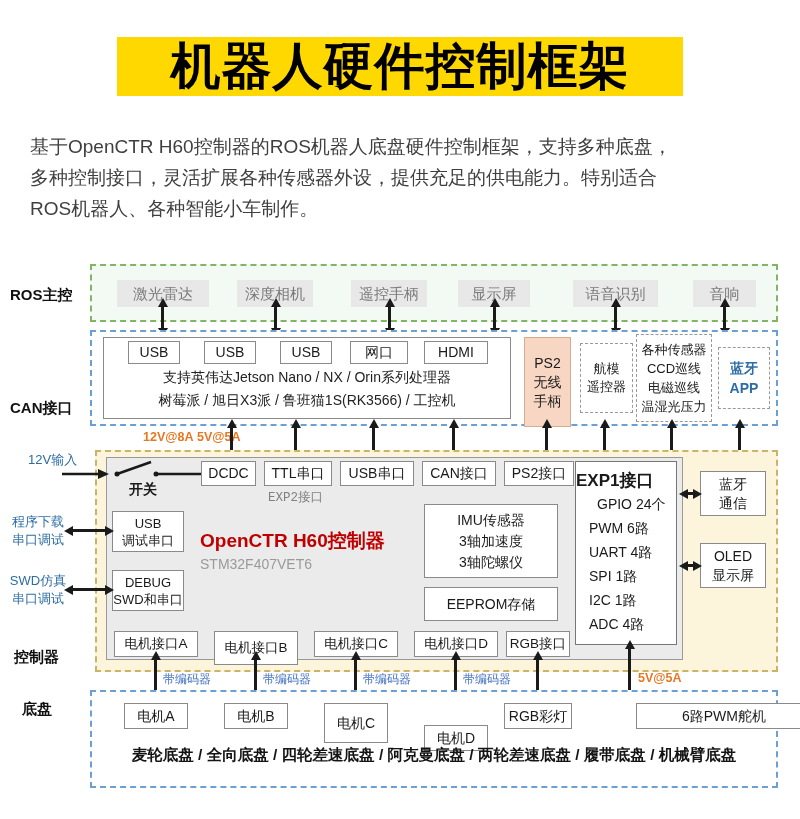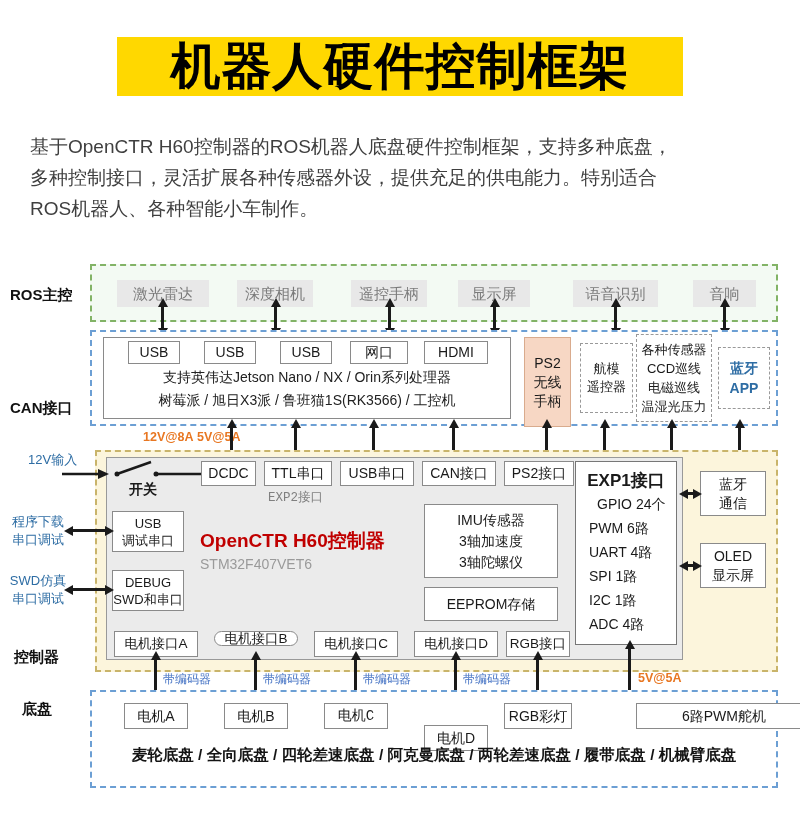--- a/index.html
+++ b/index.html
@@ -133,31 +133,31 @@
 
   <div class="abs" style="left:200px;top:528px;font-size:19px;font-weight:bold;color:#C00000;white-space:nowrap;">OpenCTR H60控制器</div>
   <div class="abs" style="left:200px;top:556px;font-size:14px;color:#9a9a9a;">STM32F407VET6</div>
 
   <div class="box" style="left:424px;top:504px;width:134px;height:74px;line-height:21px;">IMU传感器
 3轴加速度
 3轴陀螺仪</div>
   <div class="box" style="left:424px;top:587px;width:134px;height:34px;">EEPROM存储</div>
 
   <div class="abs" style="left:575px;top:461px;width:102px;height:184px;background:#fff;border:1px solid #777;">
-    <div style="padding-top:7px;text-align:center;font-size:17px;font-weight:bold;">EXP1接口</div>
+    <div style="padding-top:7px;font-size:17px;font-weight:bold;">EXP1接口</div>
     <div style="padding-left:21px;font-size:14px;line-height:24px;">GPIO 24个</div>
     <div style="padding-left:13px;font-size:14px;line-height:24px;">PWM 6路</div>
     <div style="padding-left:13px;font-size:14px;line-height:24px;">UART 4路</div>
     <div style="padding-left:13px;font-size:14px;line-height:24px;">SPI 1路</div>
     <div style="padding-left:13px;font-size:14px;line-height:24px;">I2C 1路</div>
     <div style="padding-left:13px;font-size:14px;line-height:24px;">ADC 4路</div>
   </div>
 
   <div class="box" style="left:114px;top:631px;width:84px;height:26px;font-size:13.5px;">电机接口A</div>
-  <div class="box" style="left:214px;top:631px;width:84px;height:15px;font-size:13.5px;border-radius:12px;">电机接口B</div>
+  <div class="box" style="left:214px;top:631px;width:84px;height:34px;font-size:13.5px;">电机接口B</div>
   <div class="box" style="left:314px;top:631px;width:84px;height:26px;font-size:13.5px;">电机接口C</div>
   <div class="box" style="left:414px;top:631px;width:84px;height:26px;font-size:13.5px;">电机接口D</div>
   <div class="box" style="left:506px;top:631px;width:64px;height:26px;font-size:13.5px;">RGB接口</div>
 
   <div class="box" style="left:700px;top:471px;width:66px;height:45px;line-height:19px;">蓝牙
 通信</div>
   <div class="box" style="left:700px;top:543px;width:66px;height:45px;line-height:19px;">OLED
 显示屏</div>
   <div class="harr" style="left:687px;top:492px;width:7px;"></div>
   <div class="harr" style="left:687px;top:564px;width:7px;"></div>
@@ -174,20 +174,20 @@
   <div class="enc-label" style="left:263px;top:671px;">带编码器</div>
   <div class="enc-label" style="left:363px;top:671px;">带编码器</div>
   <div class="enc-label" style="left:463px;top:671px;">带编码器</div>
   <div class="orange-label" style="left:638px;top:671px;">5V@5A</div>
 
   <div class="section" style="left:90px;top:690px;width:688px;height:98px;border-color:#6C9FD4;background:#fff;"></div>
   <div class="sec-label" style="left:22px;top:700px;">底盘</div>
 
   <div class="box" style="left:124px;top:703px;width:64px;height:26px;">电机A</div>
   <div class="box" style="left:224px;top:703px;width:64px;height:26px;">电机B</div>
-  <div class="box" style="left:324px;top:703px;width:64px;height:26px;font-family:Liberation Mono, monospace;">电机C</div>
+  <div class="box" style="left:324px;top:703px;width:64px;height:40px;">电机C</div>
   <div class="box" style="left:424px;top:703px;width:64px;height:26px;margin-top:22px;">电机D</div>
   <div class="box" style="left:504px;top:703px;width:68px;height:26px;">RGB彩灯</div>
   <div class="box" style="left:590px;top:703px;width:176px;height:26px;margin-left:46px;">6路PWM舵机</div>
 
   <div class="abs" style="left:95px;top:745px;width:678px;text-align:center;font-size:15.5px;font-weight:600;color:#141414;">麦轮底盘 / 全向底盘 / 四轮差速底盘 / 阿克曼底盘 / 两轮差速底盘 / 履带底盘 / 机械臂底盘</div>
 
 </div>
 
 </body></html>

